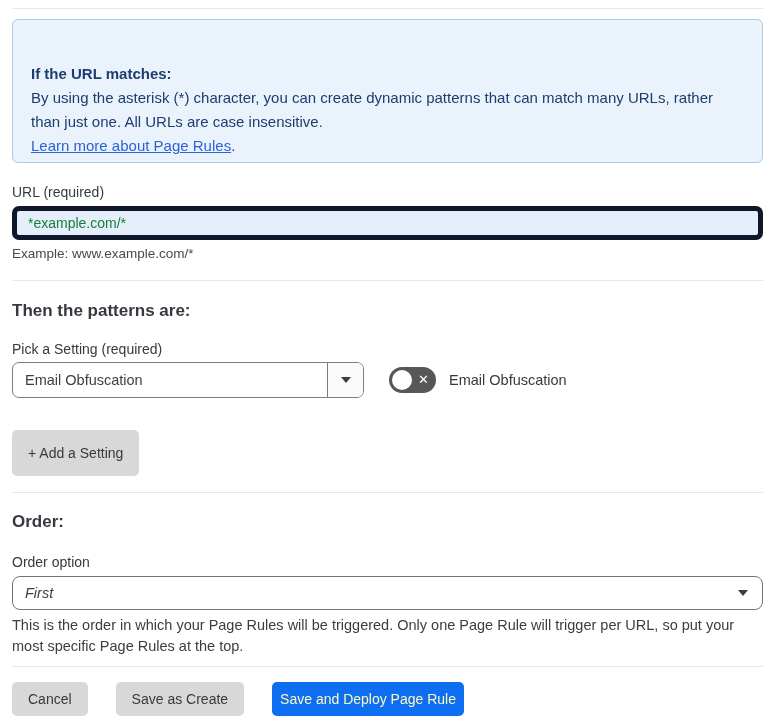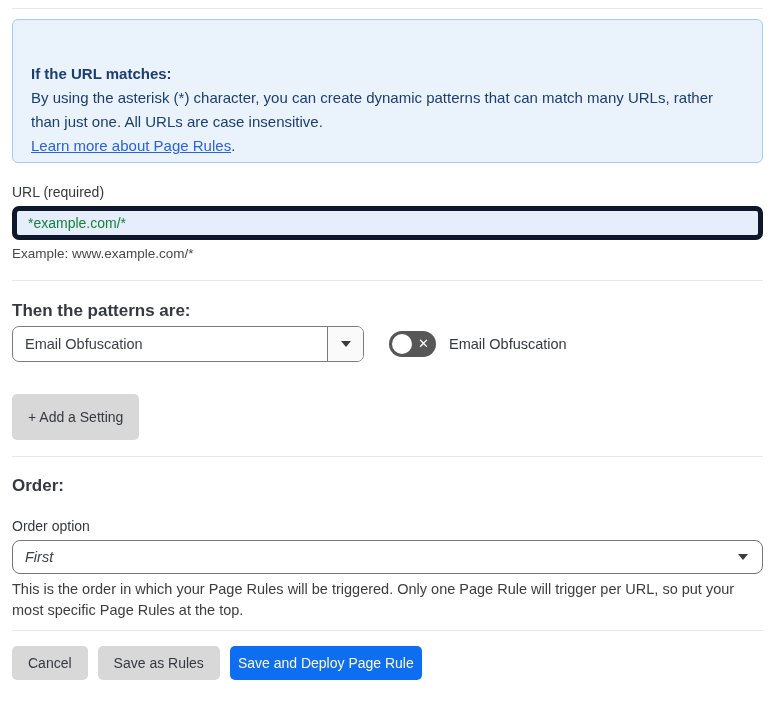--- a/index.html
+++ b/index.html
@@ -170,21 +170,21 @@
   }
   .order-select .select-value { font-size: 14.5px; color: #3c4147; font-style: italic; }
   .order-helper {
     margin-top: 5px;
     font-size: 14.5px;
     line-height: 20.5px;
     color: #3d3d3d;
     max-width: 745px;
   }
 
-  .footer { margin-top: 15px; display: flex; align-items: center; gap: 10px; }
+  .footer { margin-top: 15px; display: flex; align-items: center; gap: 28px; }
 </style>
 </head>
 <body>
 
 <div class="page">
 
 
   <div class="divider after-title"></div>
 
   <div class="info-box">
@@ -196,20 +196,21 @@
   </div>
 
   <div class="field-label url-label">URL (required)</div>
   <input class="url-input" type="text" value="*example.com/*" style="">
   <div class="field-helper">Example: www.example.com/*</div>
 
   <div class="divider after-url"></div>
 
   <h2 class="section-heading settings-heading">Then the patterns are:</h2>
 
+  <div class="field-label setting-label">Pick a Setting (required)</div>
 
   <div class="setting-row">
     <div class="setting-select">
       <span class="select-value">Email Obfuscation</span>
       <span class="caret-segment">
           <span class="caret"></span>
         </span>
     </div>
     <div class="toggle-wrap">
       <div class="toggle">
@@ -232,17 +233,17 @@
     <span class="select-value">First</span>
     <span class="caret"></span>
   </div>
 
   <div class="order-helper">This is the order in which your Page Rules will be triggered. Only one Page Rule will trigger per URL, so put your most specific Page Rules at the top.</div>
 
   <div class="divider after-order"></div>
 
   <div class="footer">
     <button class="gray-btn">Cancel</button>
-    <button class="gray-btn">Save as Rules</button>
+    <button class="gray-btn">Save as Create</button>
     <button class="blue-btn">Save and Deploy Page Rule</button>
   </div>
 
 </div>
 
 </body></html>

